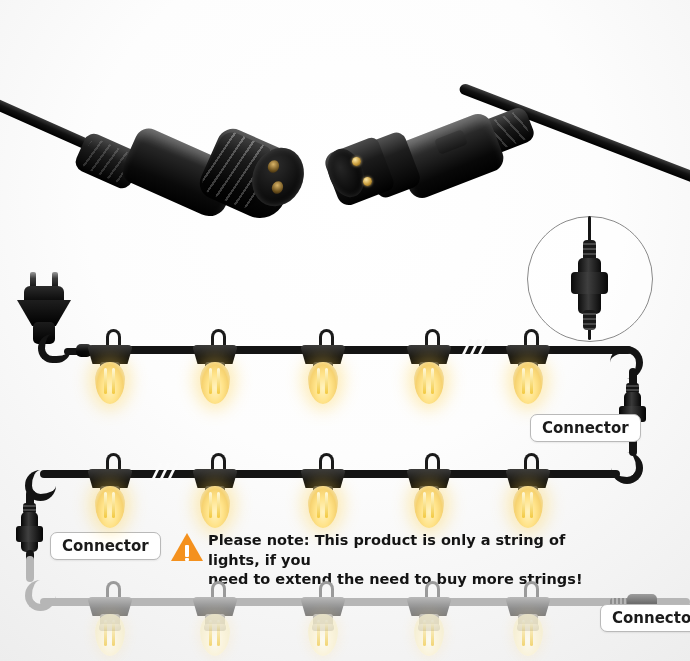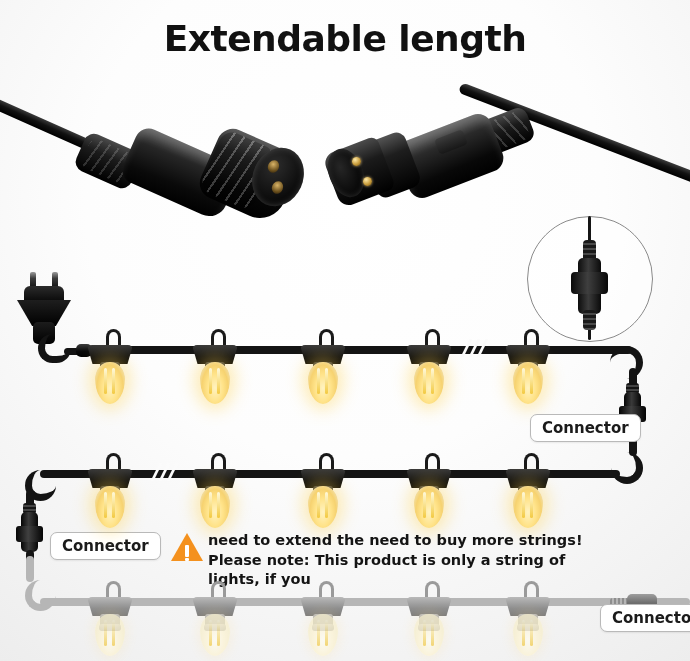--- a/index.html
+++ b/index.html
@@ -331,21 +331,20 @@
   .warn-dot{
     position:absolute;left:185px;top:558px;width:4px;height:3px;
     background:#fff;border-radius:1px;
   }
 </style>
 </head>
 <body>
 
 <div id="stage">
 
-  <div class="hero-title">Extendable length</div>
 
   <div class="photo-band">
 
     <div class="cable-img f-wire"></div>
     <div class="f-boot"></div>
     <div class="f-body"></div>
     <div class="f-head"></div>
     <div class="f-face"></div>
     <div class="f-hole h1"></div>
     <div class="f-hole h2"></div>
@@ -496,22 +495,22 @@
     <div class="cap"></div>
       <div class="neck"></div>
       <div class="ring"></div>
   </div>
   <div class="bulb" style="left:513px;top:486px;"></div>
 
   <div class="warn-tri"></div>
   <div class="warn-bang"></div>
   <div class="warn-dot"></div>
   <div class="note">
+    <div>Please note: This product is only a string of lights, if you</div>
     <div>need to extend the need to buy more strings!</div>
-    <div>Please note: This product is only a string of lights, if you</div>
   </div>
 
   <div class="corner ghost" style="left:25px;top:580px;width:24px;height:24px;border-top:none;border-right:none;"></div>
   <div class="wire ghost" style="left:26px;top:556px;width:8px;height:26px;"></div>
   <div class="wire ghost" style="left:40px;top:598px;width:650px;height:8px;"></div>
 
   <div class="socket ghost" style="left:87px;top:592px;">
     <div class="loop"></div>
     <div class="cap"></div>
       <div class="neck"></div>

